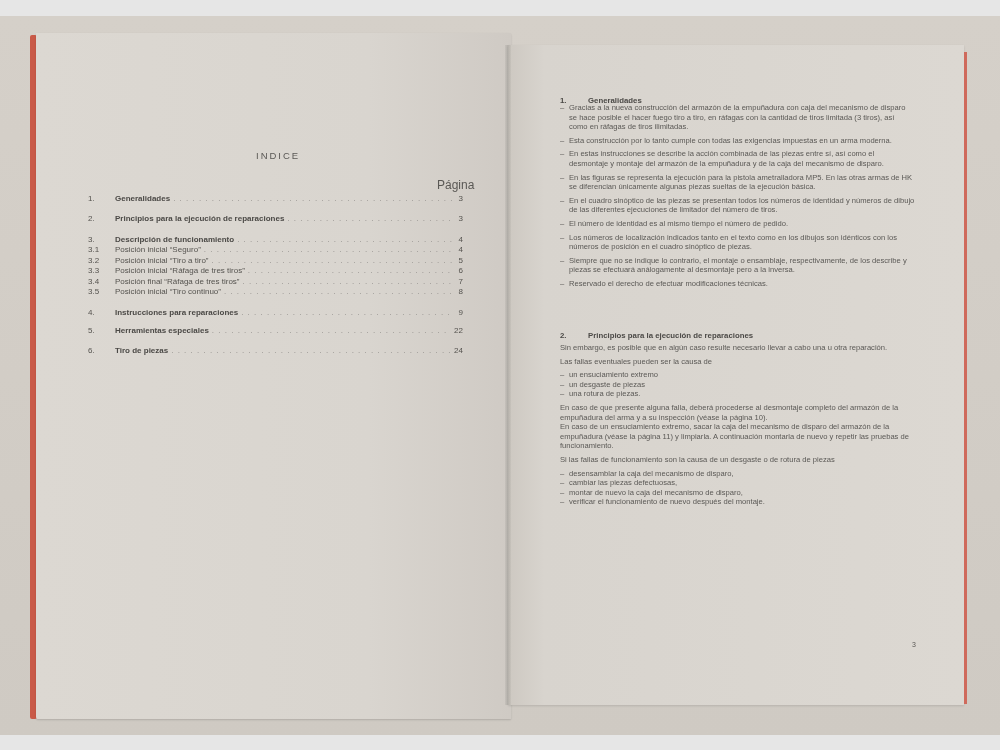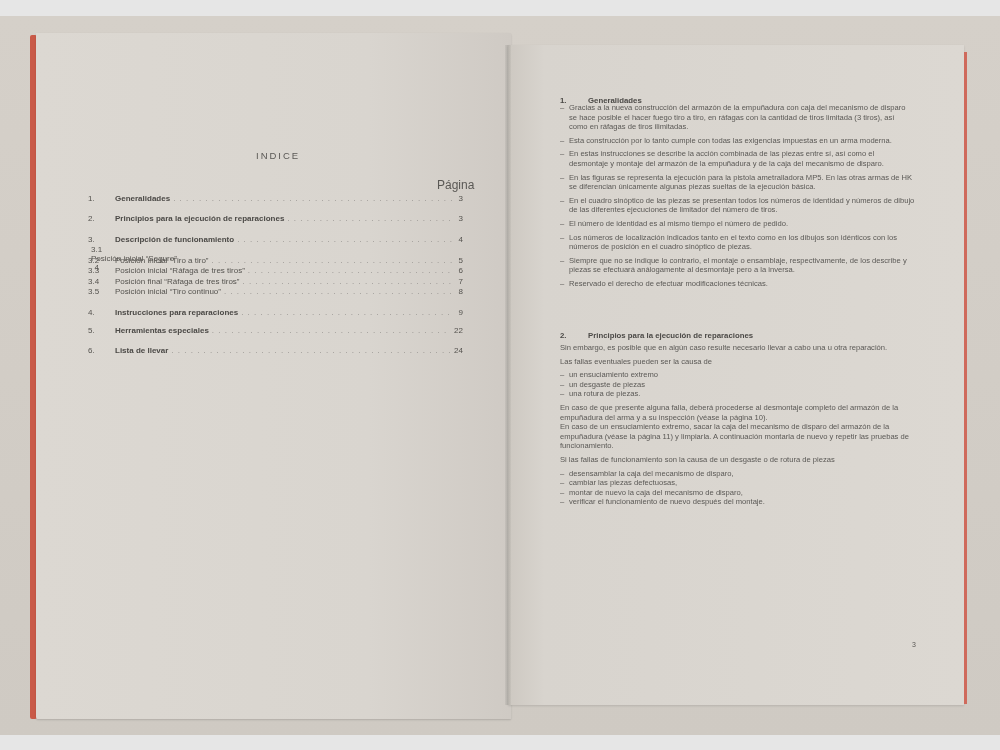--- a/index.html
+++ b/index.html
@@ -65,21 +65,21 @@
   <span class="idx-label">Principios para la ejecución de reparaciones</span>
   <span class="idx-dots"></span>
   <span class="idx-page">3</span>
 </div>
 <div class="idx-row main" style="top:235px;">
   <span class="idx-num">3.</span>
   <span class="idx-label">Descripción de funcionamiento</span>
   <span class="idx-dots"></span>
   <span class="idx-page">4</span>
 </div>
-<div class="idx-row" style="top:245px;flex-direction:column;">
+<div class="idx-row" style="top:245px;">
   <span class="idx-num">3.1</span>
   <span class="idx-label">Posición inicial “Seguro”</span>
   <span class="idx-dots"></span>
   <span class="idx-page">4</span>
 </div>
 <div class="idx-row" style="top:256px;">
   <span class="idx-num">3.2</span>
   <span class="idx-label">Posición inicial “Tiro a tiro”</span>
   <span class="idx-dots"></span>
   <span class="idx-page">5</span>
@@ -109,21 +109,21 @@
   <span class="idx-page">9</span>
 </div>
 <div class="idx-row main" style="top:326px;">
   <span class="idx-num">5.</span>
   <span class="idx-label">Herramientas especiales</span>
   <span class="idx-dots"></span>
   <span class="idx-page">22</span>
 </div>
 <div class="idx-row main" style="top:346px;">
   <span class="idx-num">6.</span>
-  <span class="idx-label">Lista de llevar</span>
+  <span class="idx-label">Tiro de piezas</span>
   <span class="idx-dots"></span>
   <span class="idx-page">24</span>
 </div>
 
 <div class="r-heading" style="top:96px;">
   <span class="hnum">1.</span><span>Generalidades</span>
 </div>
 
 <div class="r-block" style="top:103px;">
   <div class="bullet" style="margin-bottom:4px;">

